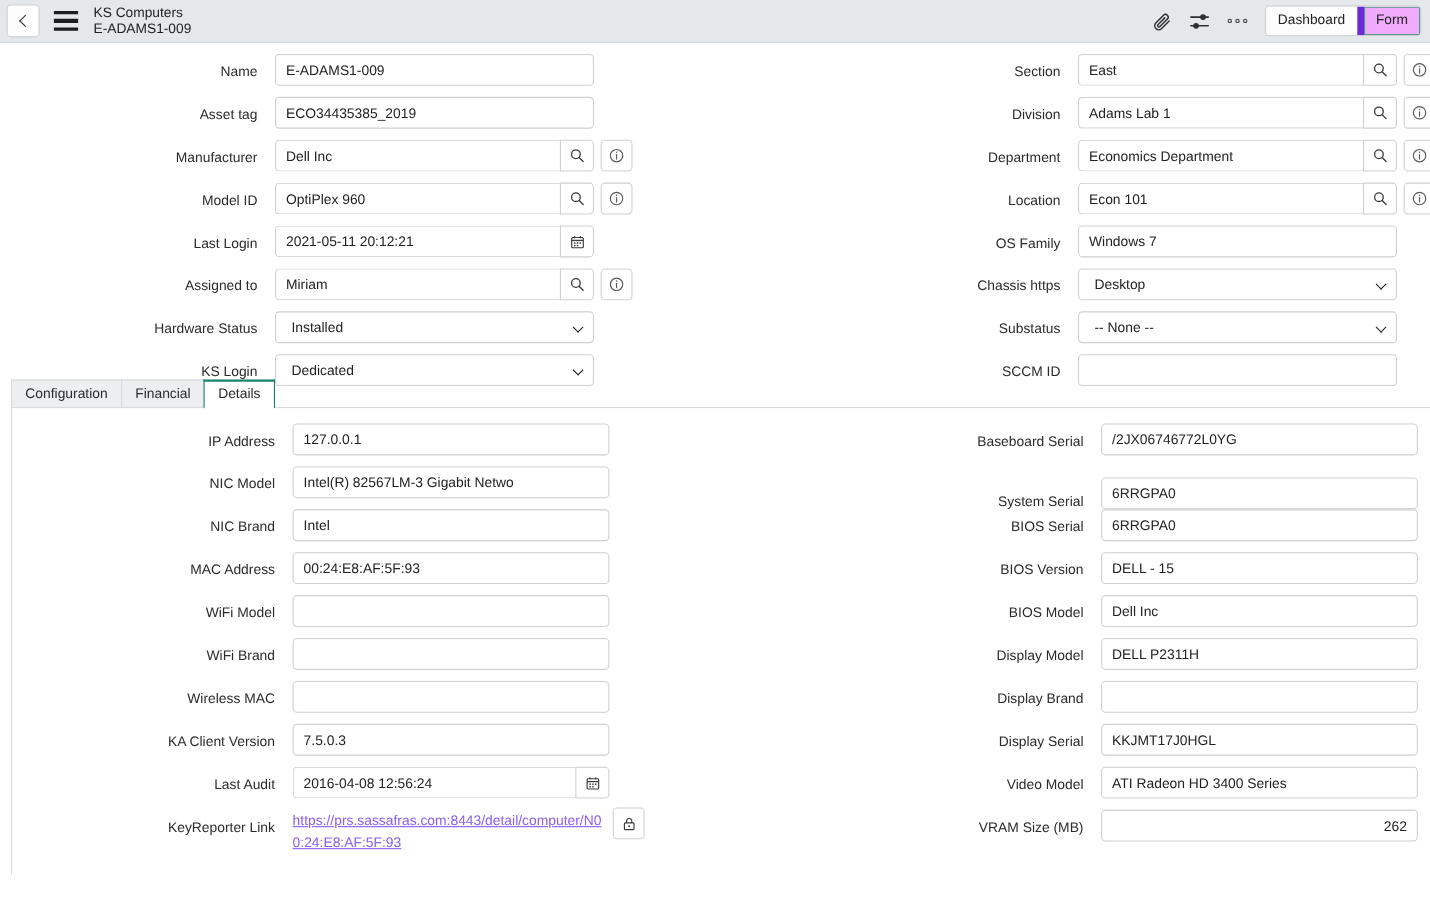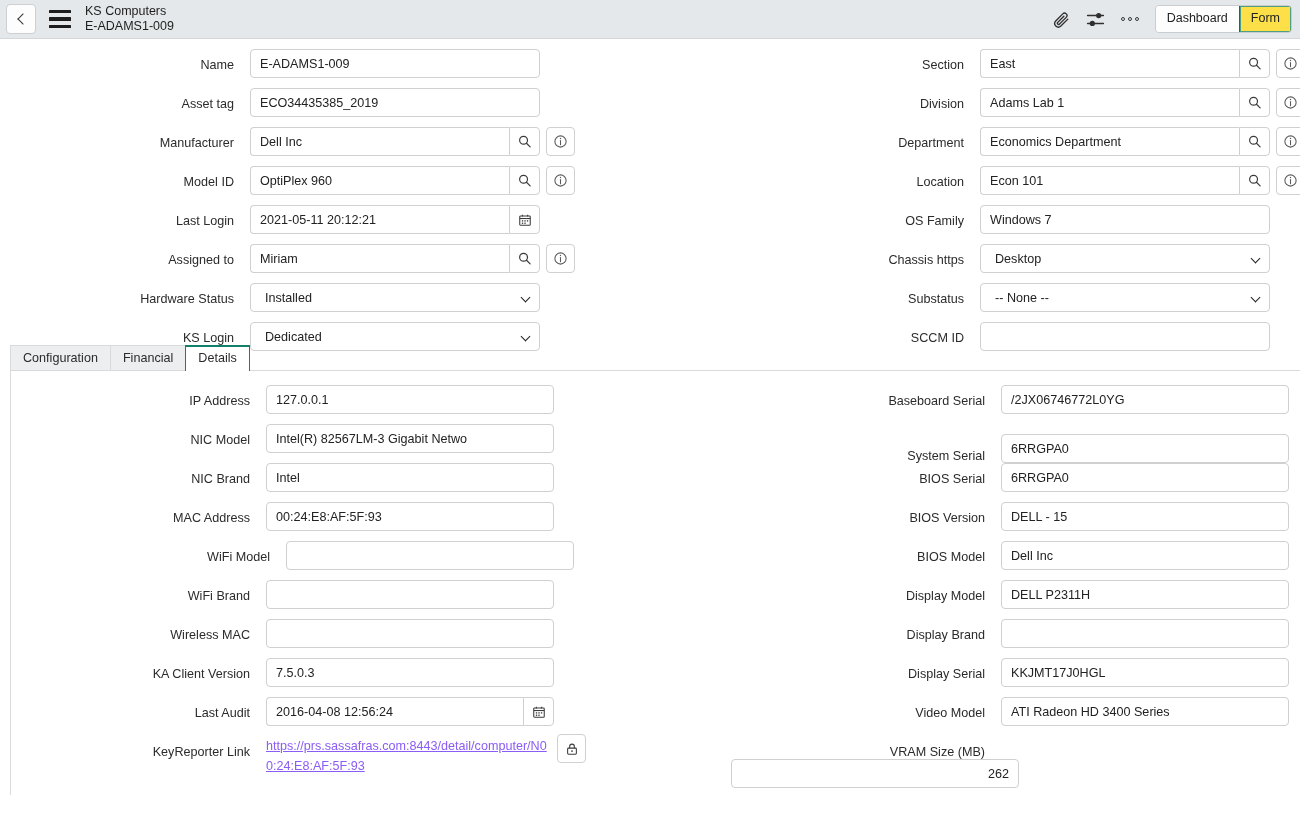--- a/index.html
+++ b/index.html
@@ -80,22 +80,22 @@
   }
   .seg div {
     font-size: 12.5px;
     padding: 6px 11px 7px;
     background: #fdfdfd;
     cursor: pointer;
     line-height: 1.1;
     color: #222;
   }
   .seg div.active {
-    background: #fde047;
-    border-left: 1px solid #6d28d9;
+    background: #f0abfc;
+    border-left: 6px solid #6d28d9;
     box-shadow: inset 0 0 0 1px #4e9e83;
   }
 
   
   .pane-top { position: relative; padding-top: 10px; }
   .row {
     display: flex;
     align-items: flex-start;
     height: 39px;
   }
@@ -520,21 +520,21 @@
             <div class="inp" style="width: 288px;">Intel</div>
           </div>
         </div>
         <div class="row" style="height: 39px;">
           <div class="lbl" style="width: 265px; padding-right: 16px;">MAC Address</div>
           <div class="fieldwrap">
             <div class="inp" style="width: 288px;">00:24:E8:AF:5F:93</div>
           </div>
         </div>
         <div class="row" style="height: 39px;">
-          <div class="lbl" style="width: 265px; padding-right: 16px; margin-left: 20px;">WiFi Model</div>
+          <div class="lbl" style="width: 265px; padding-right: 16px;">WiFi Model</div>
           <div class="fieldwrap">
             <div class="inp" style="width: 288px;"></div>
           </div>
         </div>
         <div class="row" style="height: 39px;">
           <div class="lbl" style="width: 265px; padding-right: 16px;">WiFi Brand</div>
           <div class="fieldwrap">
             <div class="inp" style="width: 288px;"></div>
           </div>
         </div>
@@ -633,21 +633,21 @@
           <div class="fieldwrap">
             <div class="inp" style="width: 288px;">KKJMT17J0HGL</div>
           </div>
         </div>
         <div class="row" style="height: 39px;">
           <div class="lbl" style="width: 270px; padding-right: 16px;">Video Model</div>
           <div class="fieldwrap">
             <div class="inp" style="width: 288px;">ATI Radeon HD 3400 Series</div>
           </div>
         </div>
-        <div class="row" style="height: 39px; flex-direction: column;">
+        <div class="row" style="height: 39px;">
           <div class="lbl" style="width: 270px; padding-right: 16px;">VRAM Size (MB)</div>
           <div class="fieldwrap">
             <div class="inp num" style="width: 288px;">262</div>
           </div>
         </div>
       </div>
   </div>
 </div>
 
 </body></html>

